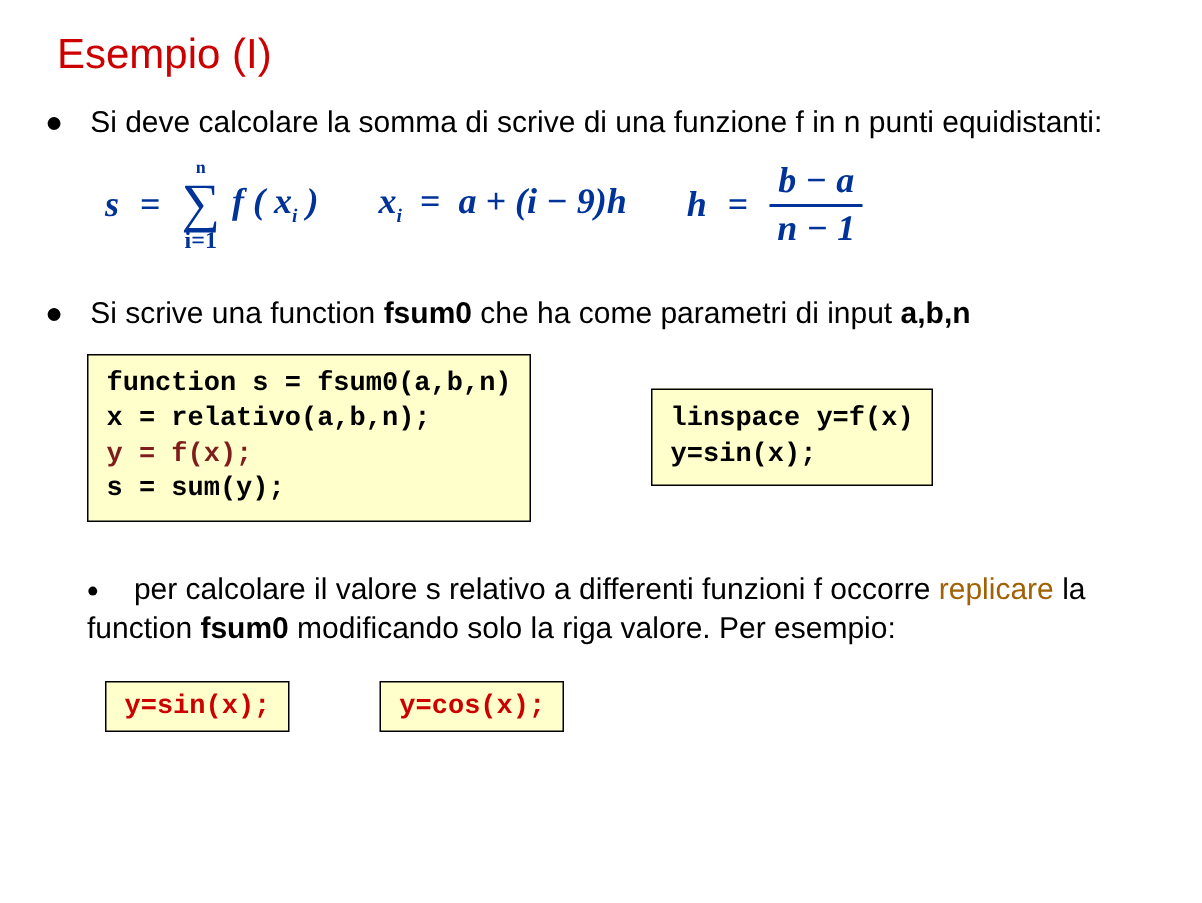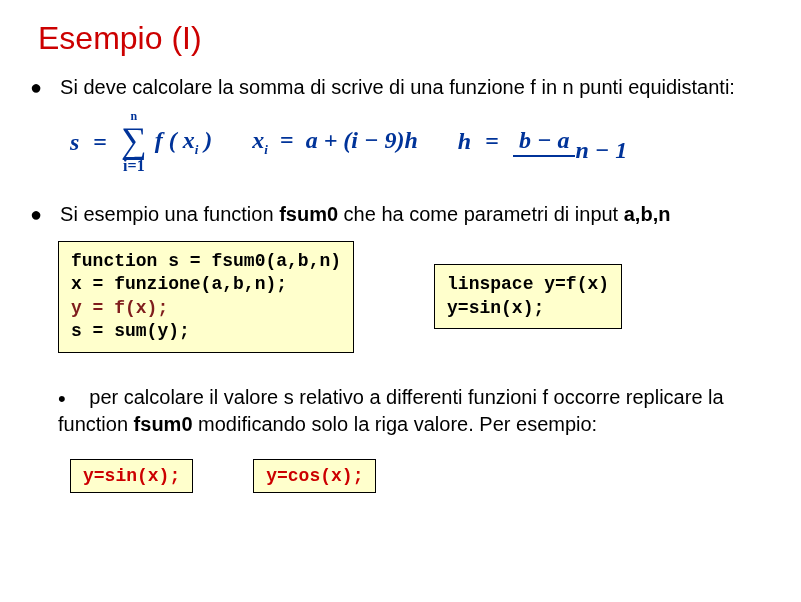--- a/index.html
+++ b/index.html
@@ -7,21 +7,21 @@
     padding: 20px 30px;
     width: 801px;
     height: 602px;
     box-sizing: border-box;
     font-family: Arial, Helvetica, sans-serif;
     background: #fff;
     color: #000;
   }
   h1 {
     color: #cc0000;
-    font-size: 32px;
+    font-size: 28px;
     font-weight: normal;
     margin: 0 0 18px 8px;
   }
   .bullet-row {
     display: flex;
     align-items: flex-start;
     margin-bottom: 6px;
   }
   .bullet {
     font-size: 20px;
@@ -61,27 +61,27 @@
     align-items: center;
     font-style: normal;
     line-height: 1;
   }
   .bigop .top { font-size: 12px; }
   .bigop .sigma { font-size: 36px; font-weight: normal; }
   .bigop .bot { font-size: 16px; }
   .sub { font-size: 13px; vertical-align: sub; font-style: italic; }
   .frac {
     display: inline-flex;
-    flex-direction: row;
+    flex-direction: column;
     align-items: center;
     vertical-align: middle;
     line-height: 1.1;
   }
   .frac .num { border-bottom: 2px solid #003399; padding: 0 6px 2px; }
-  .frac .den { padding-top: 16px; }
+  .frac .den { padding-top: 2px; }
   .eq { font-style: normal; padding: 0 6px; }
   .code-row {
     display: flex;
     align-items: stretch;
     gap: 80px;
     margin: 14px 0 30px 28px;
   }
   .code-box {
     background: #ffffcc;
     border: 1px solid #000;
@@ -92,21 +92,21 @@
     line-height: 1.3;
     white-space: pre;
   }
   .code-box .red { color: #7f1d1d; }
   .para {
     font-size: 20px;
     line-height: 1.3;
     margin: 0 0 22px 28px;
     max-width: 700px;
   }
-  .para .red { color: #000000; }
+  .para .red { color: #a16207; }
   .small-code-row {
     display: flex;
     gap: 60px;
     margin-left: 40px;
   }
   .small-code {
     background: #ffffcc;
     border: 1px solid #000;
     padding: 6px 12px;
     font-family: "Courier New", monospace;
@@ -155,27 +155,27 @@
     <span class="frac">
       <span class="num">b − a</span>
       <span class="den">n − 1</span>
     </span>
   </span>
 </div>
 
 <div class="bullet-row">
   <span class="bullet">●</span>
   <span class="bullet-text">
-    <span>Si esempio una function </span><b>fsum0</b><span> che ha come parametri di input </span><b>a,b,n</b>
+    <span>Si scrive una function </span><b>fsum0</b><span> che ha come parametri di input </span><b>a,b,n</b>
   </span>
 </div>
 
 <div class="code-row">
   <div class="code-box"><span>function s = fsum0(a,b,n)</span>
-<span>x = funzione(a,b,n);</span>
+<span>x = relativo(a,b,n);</span>
 <span class="red">y = f(x);</span>
 <span>s = sum(y);</span></div>
   <div class="right-box-wrap">
     <div class="code-box"><span>linspace y=f(x)</span>
 <span>y=sin(x);</span></div>
   </div>
 </div>
 
 <div class="para">
   <span class="dot">•</span>

